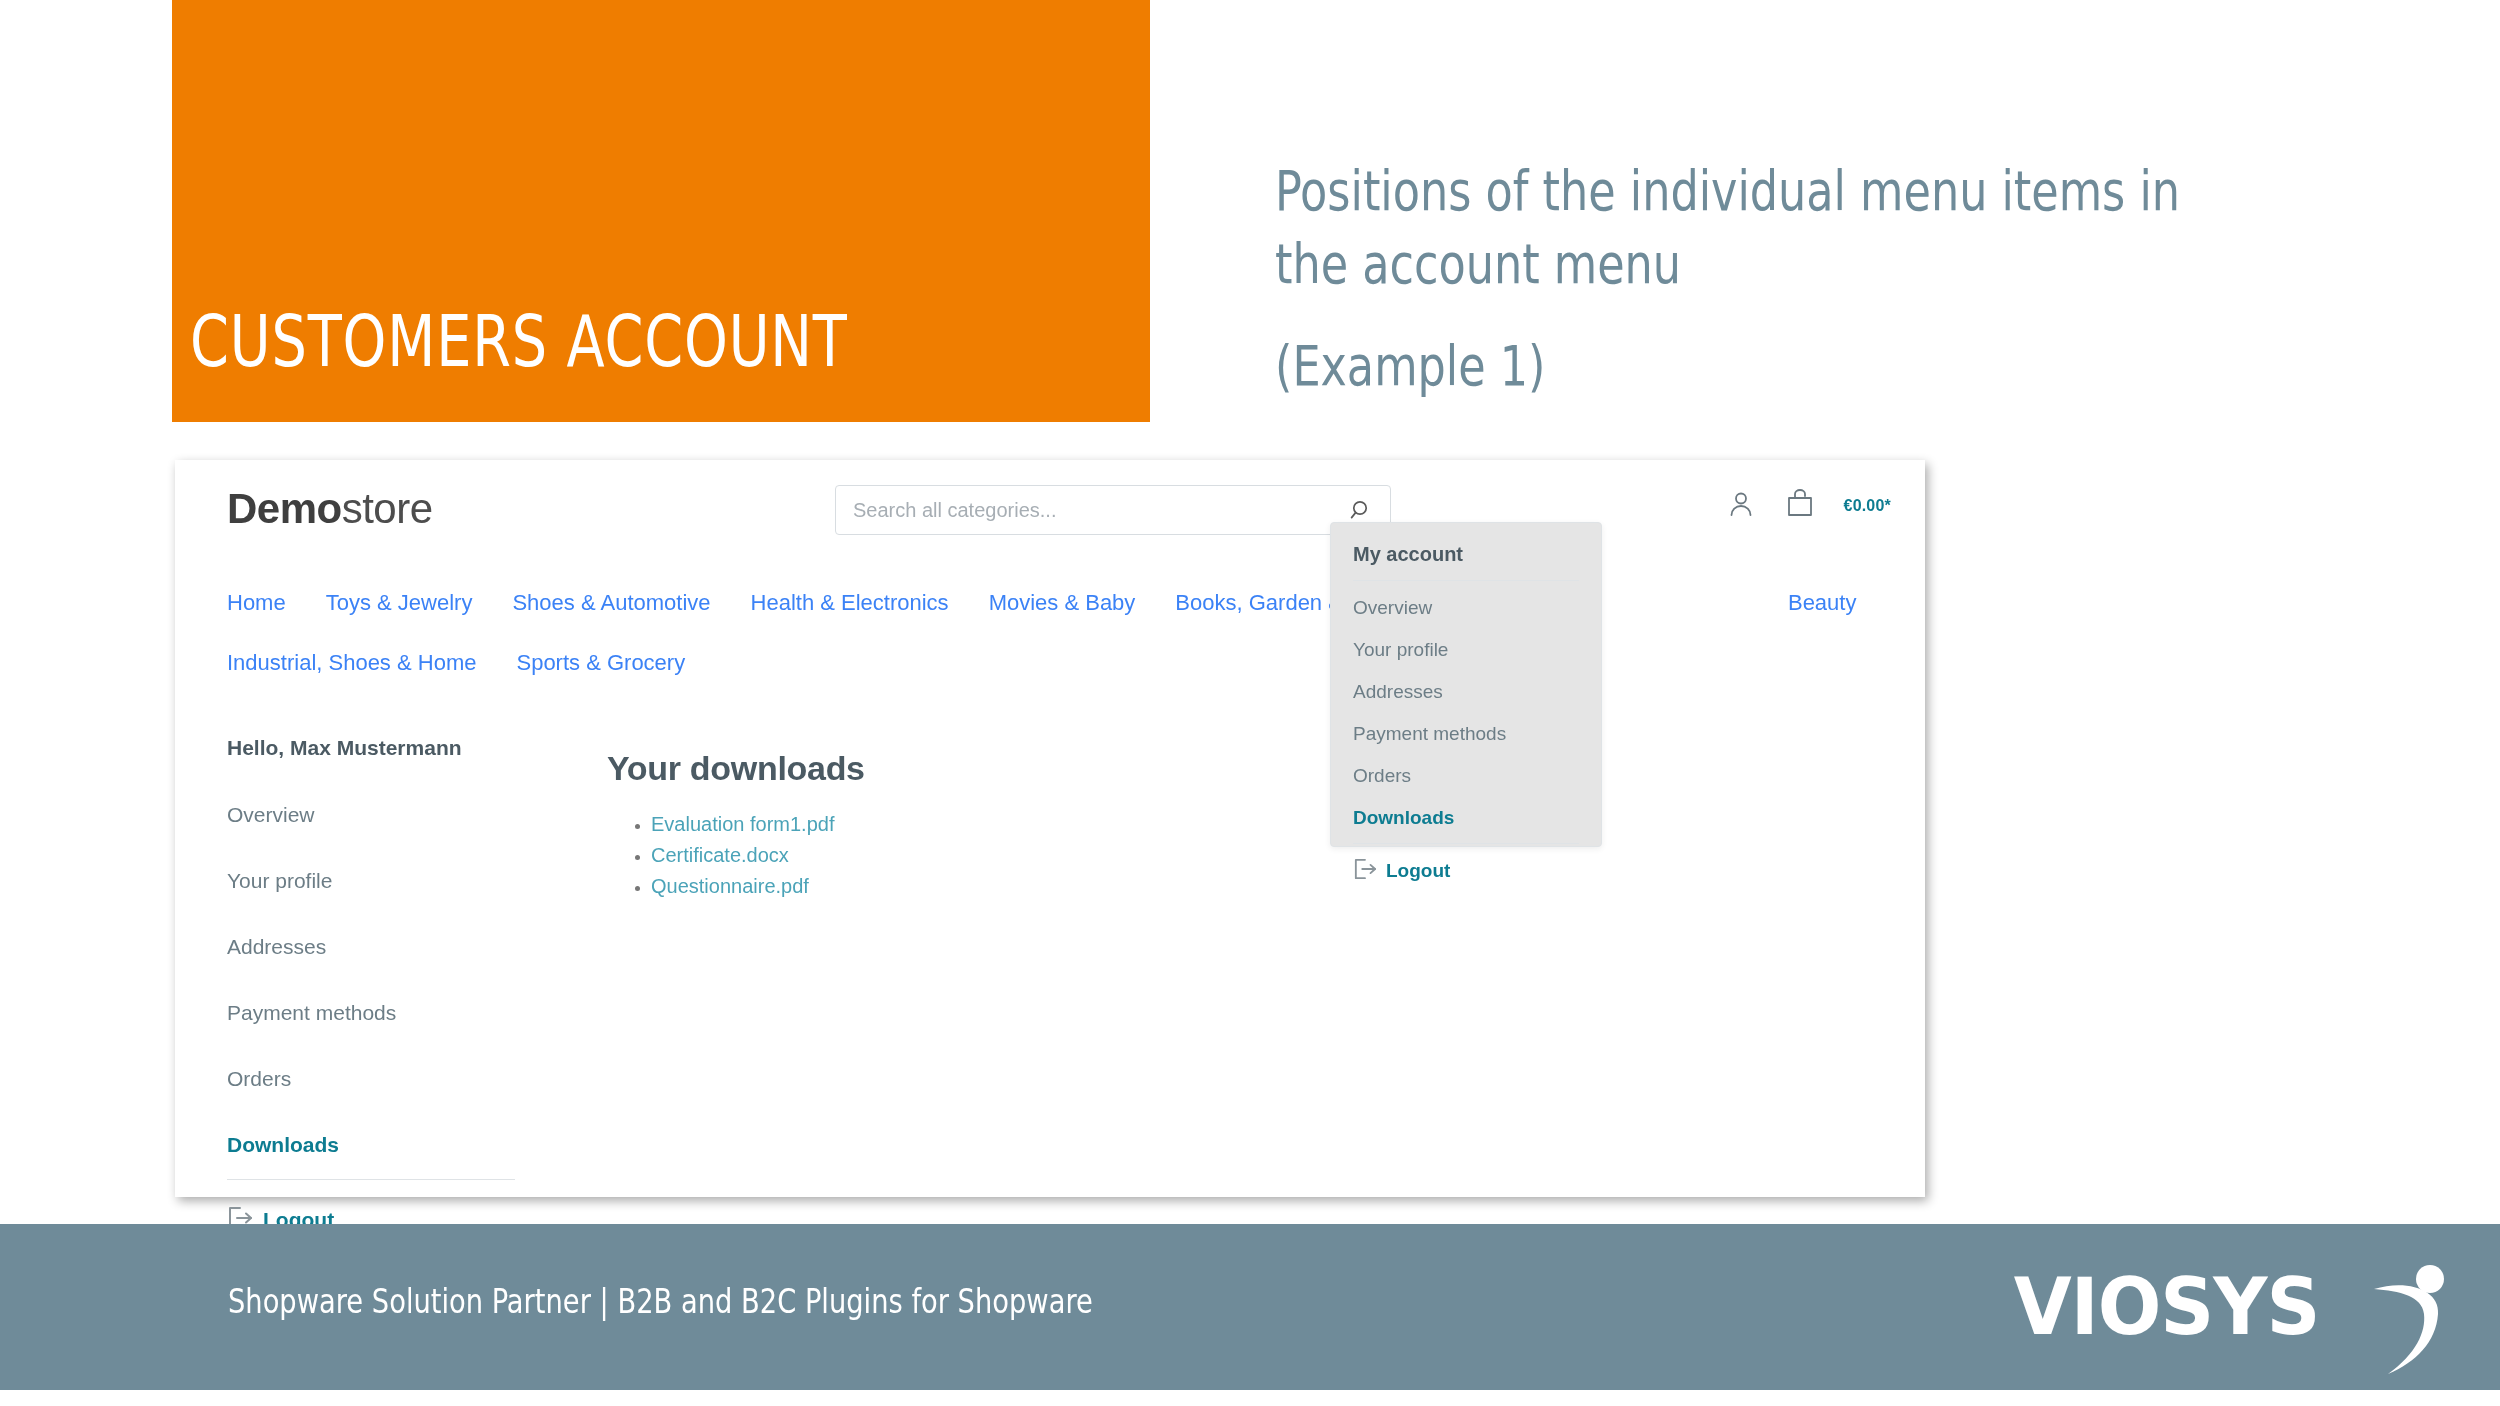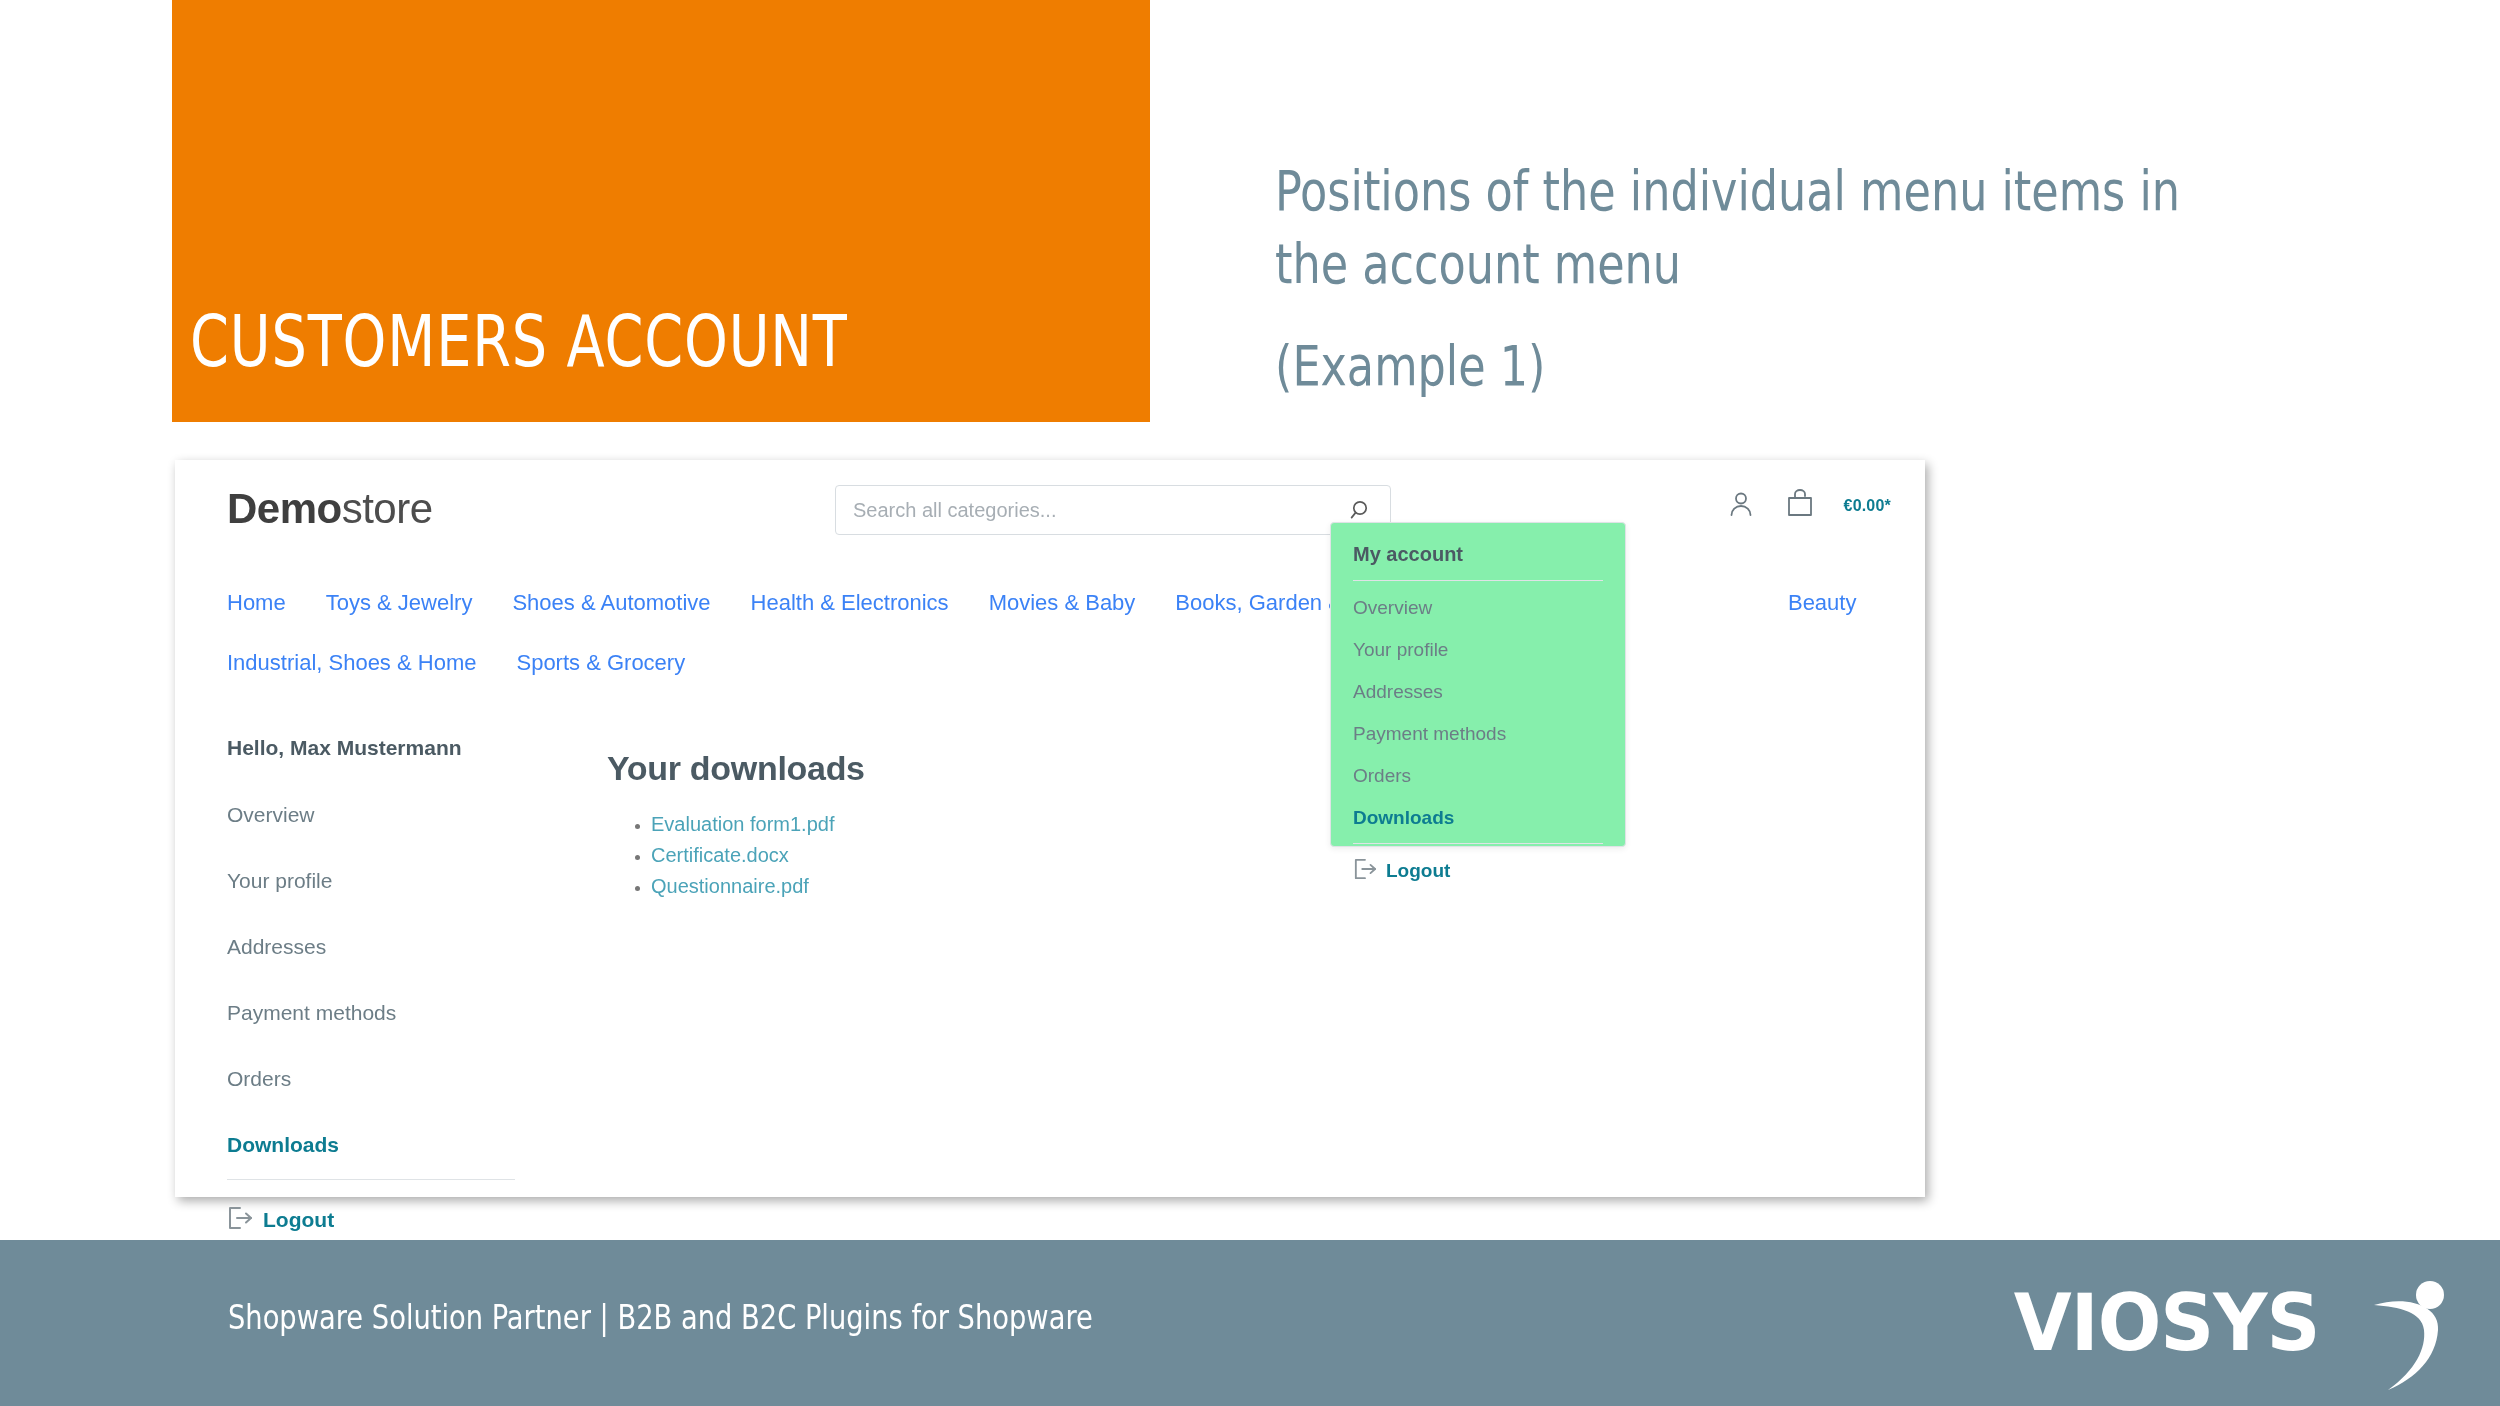--- a/index.html
+++ b/index.html
@@ -87,36 +87,36 @@
   .acct-logout .lbl { font-size: 21px; font-weight: 700; color: #0d7c91; }
 
   .downloads { padding-left: 52px; margin-top: 13px; }
   .dl-title { font-size: 34px; font-weight: 700; color: #4b5a63; margin-bottom: 25px; letter-spacing: -0.3px; }
   .dl-list { list-style: disc; padding-left: 44px; }
   .dl-list li { margin-bottom: 8px; color: #777; }
   .dl-list li a { font-size: 20px; color: #4ba3b8; text-decoration: none; }
 
   
   .acct-dropdown {
-    position: absolute; left: 1330px; top: 522px; width: 296px; height: 325px;
-    background: #86efac; border: 1px solid #dfe3e6; border-radius: 4px;
+    position: absolute; left: 1330px; top: 522px; width: 272px; height: 325px;
+    background: #e5e5e5; border: 1px solid #dfe3e6; border-radius: 4px;
     box-shadow: 0 2px 6px rgba(0,0,0,0.07);
     padding: 20px 22px 0 22px;
   }
   .dd-title { font-size: 20px; font-weight: 700; color: #4b5a63; padding-bottom: 14px; }
   .dd-rule { border-top: 1px solid #dfe3e6; margin-bottom: 16px; }
   .dd-item { font-size: 19px; color: #6c7d86; margin-bottom: 20px; display: block; }
   .dd-item.active { color: #0d7c91; font-weight: 700; }
   .dd-rule2 { border-top: 1px solid #dfe3e6; margin: 0 0 14px 0; }
   .dd-logout { display: flex; align-items: center; gap: 9px; }
   .dd-logout .lbl { font-size: 19px; font-weight: 700; color: #0d7c91; }
 
   
   .footer {
-    position: absolute; left: 0; bottom: 0; width: 2500px; height: 166px;
+    position: absolute; left: 0; bottom: 16px; width: 2500px; height: 166px;
     background: #6F8B99;
   }
   .footer-text {
     position: absolute; left: 228px; top: 58px;
     color: #ffffff; font-size: 33px; font-weight: 400;
     font-family: "DejaVu Sans Condensed", "Liberation Sans Narrow", "Liberation Sans", sans-serif;
     transform: scaleX(0.92); transform-origin: left top;
     white-space: nowrap;
   }
   .viosys { position: absolute; right: 36px; top: 38px; display: flex; align-items: flex-start; gap: 40px; }

